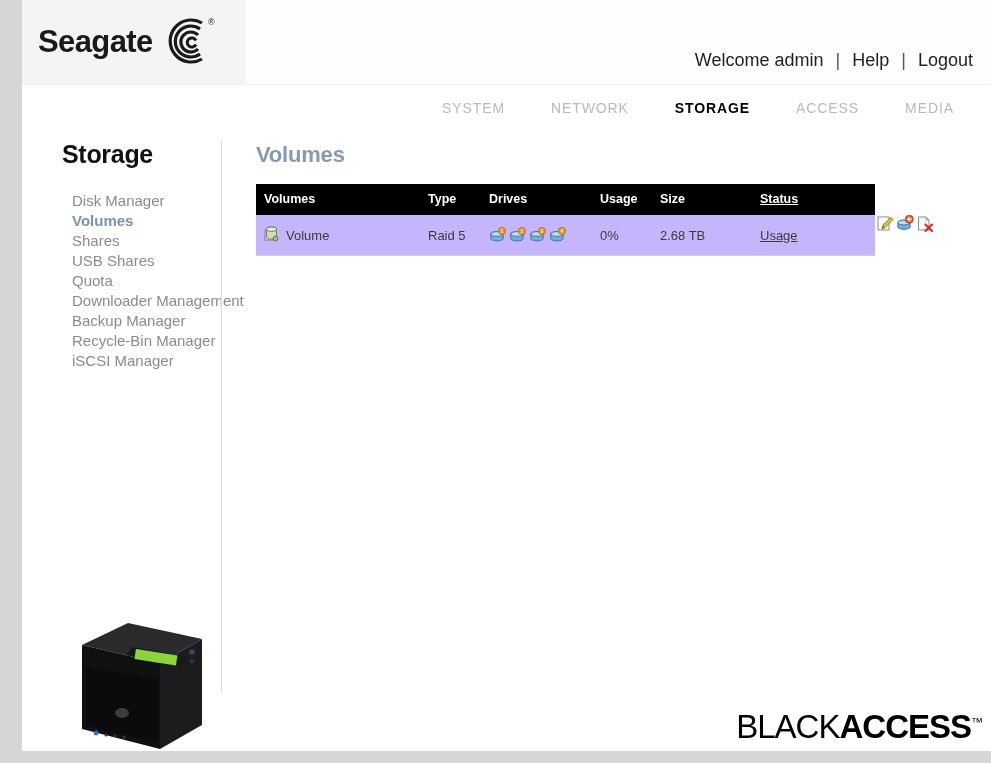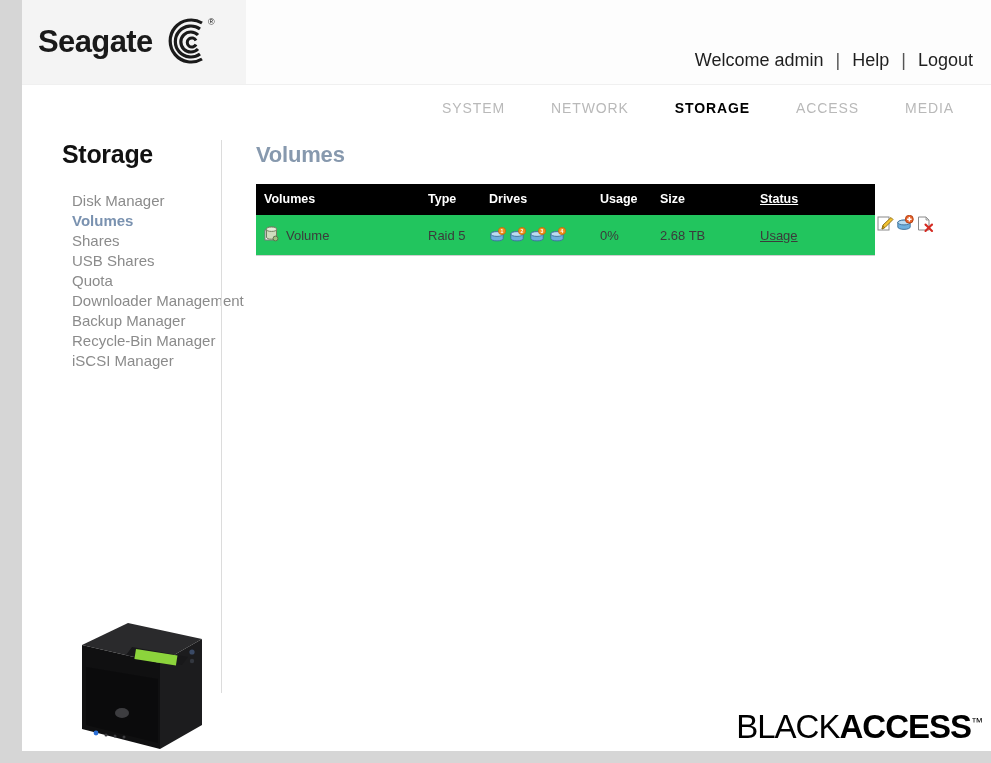--- a/index.html
+++ b/index.html
@@ -181,21 +181,21 @@
   table#volumes-table thead th {
     background: #000000;
     color: #ffffff;
     font-size: 12.5px;
     font-weight: bold;
     text-align: left;
     padding: 6px 0 7px 0;
     height: 18px;
   }
   table#volumes-table tbody td {
-    background: #22c55e;
+    background: #c4b5fd;
     color: #3b3b3b;
     font-size: 13px;
     padding: 6px 0;
     height: 28px;
     vertical-align: middle;
     border-bottom: 1px solid #cfcfcf;
   }
   .col-volumes { width: 164px; padding-left: 8px !important; }
   .col-type    { width: 61px; }
   .col-drives  { width: 111px; margin-top: 16px; }

